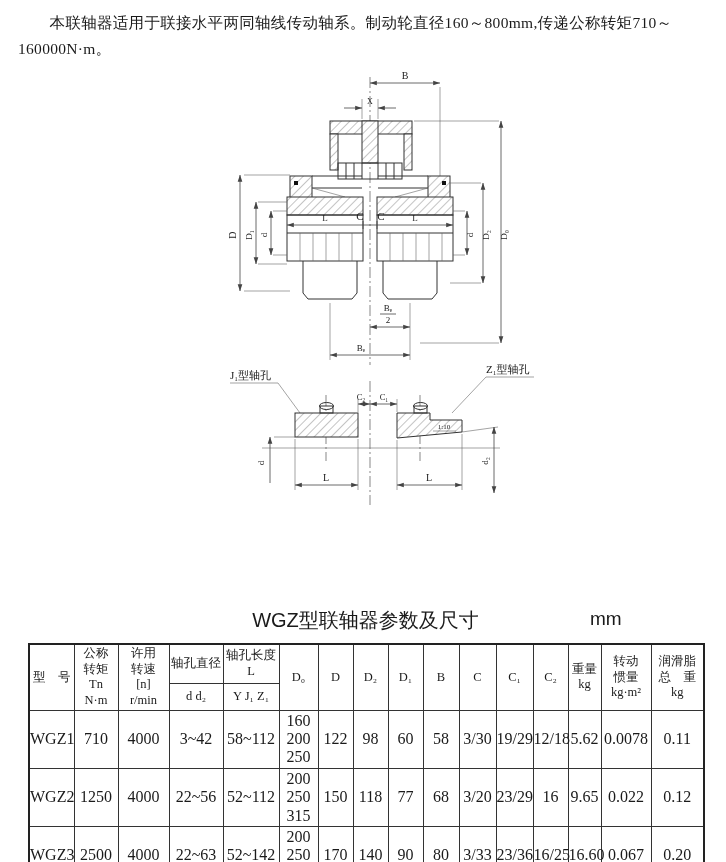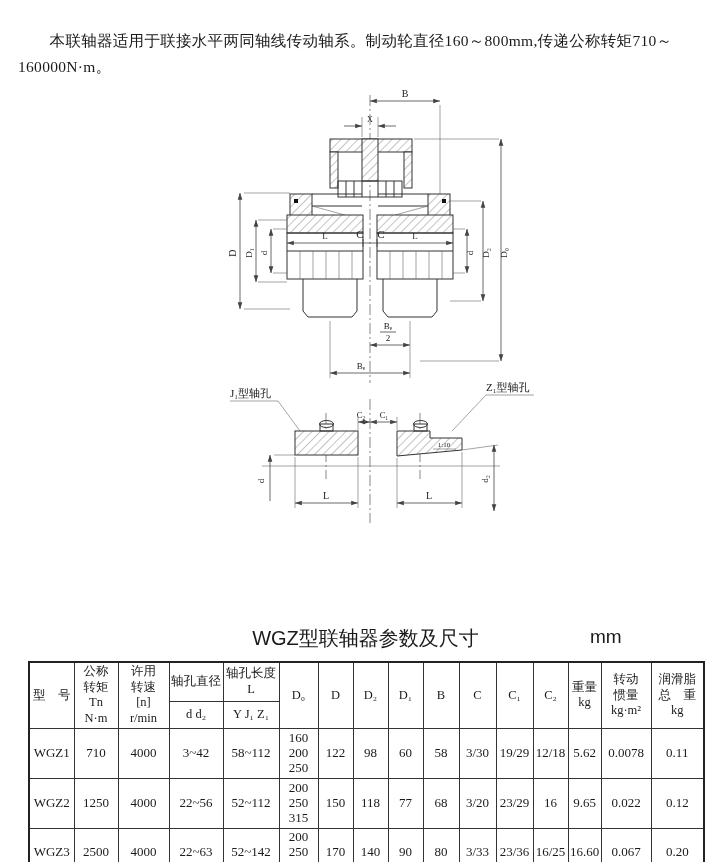--- a/index.html
+++ b/index.html
@@ -1,31 +1,31 @@
 <!DOCTYPE html>
 <html><head>
 <meta charset="utf-8">
 <style>
   html,body{margin:0;padding:0;background:#fff;}
   body{width:726px;height:862px;font-family:"Liberation Serif","DejaVu Serif",serif;color:#1a1a1a;position:relative;overflow:hidden;}
-  .intro{margin:28px 18px 0 18px;font-size:15.5px;line-height:1.65;white-space:pre-line;letter-spacing:0.3px;}
+  .intro{margin:10px 18px 0 18px;font-size:15.5px;line-height:1.65;white-space:pre-line;letter-spacing:0.3px;}
   .drawing-wrap{margin-top:2px;}
   svg text{fill:#222;font-family:"Liberation Serif","DejaVu Serif",serif;}
   .part{stroke:#333;stroke-width:1;fill:none;}
   .hatched{stroke:#333;stroke-width:1;fill:url(#h);}
   .dim{stroke:#444;stroke-width:0.8;fill:none;}
   .thin{stroke:#666;stroke-width:0.6;fill:none;}
   .cl{stroke:#555;stroke-width:0.7;fill:none;stroke-dasharray:11 3 2 3;}
   .title-row{position:relative;width:675px;margin:20px 0 0 28px;height:22px;}
   .tbl-title{position:absolute;left:0;right:0;text-align:center;font-size:20px;font-family:"Liberation Sans","DejaVu Sans",sans-serif;}
   .tbl-unit{position:absolute;left:562px;top:1px;font-size:19px;font-family:"Liberation Sans","DejaVu Sans",sans-serif;}
   table.params{border-collapse:collapse;margin:14px 0 0 28px;table-layout:fixed;width:675px;border:2px solid #222;}
   table.params th,table.params td{border:1px solid #333;text-align:center;vertical-align:middle;font-weight:normal;padding:1px 0;}
   table.params th{font-size:12.5px;line-height:1.25;}
-  table.params td{font-size:13px;line-height:1.15;}
+  table.params td{font-size:16px;line-height:1.15;}
   .pre{white-space:pre-line;}
   .r1{height:38px;} .r2{height:26px;}
   .body-row{height:50px;}
 </style>
 </head>
 <body>
 
 <div class="intro pre">　　本联轴器适用于联接水平两同轴线传动轴系。制动轮直径160～800mm,传递公称转矩710～
 160000N·m。</div>
 

